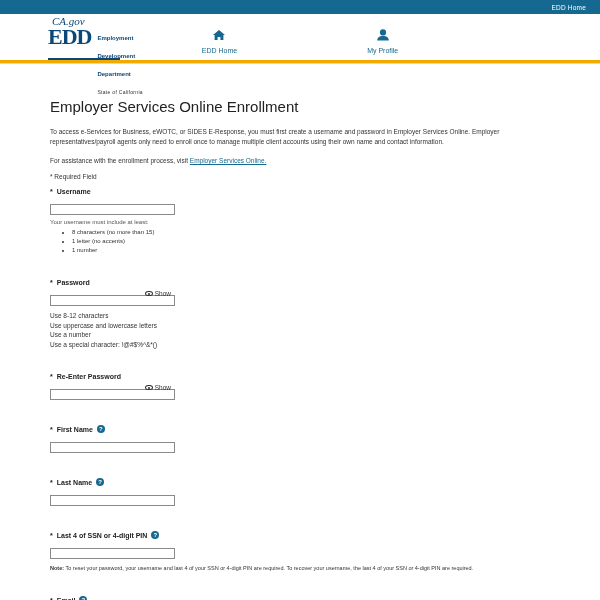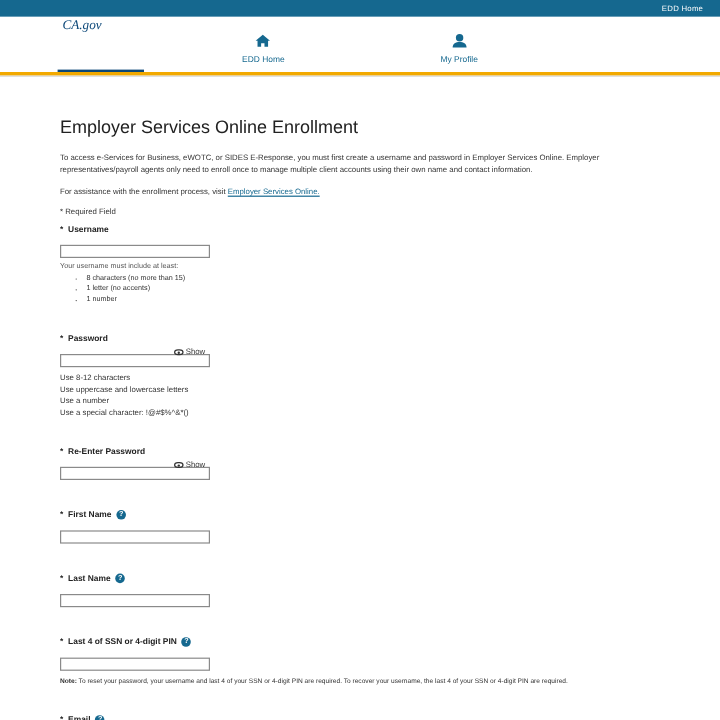--- a/index.html
+++ b/index.html
@@ -253,20 +253,29 @@
 
 <div class="topbar">
   <a class="topbar-link" href="#">EDD Home</a>
 </div>
 
 <div class="header">
   <div class="ca-gov">
     <span>CA.gov</span>
   </div>
 
+  <div class="edd-logo">
+    <span class="edd-mark">EDD</span>
+    <span class="edd-text">
+      <span class="l1">Employment</span><br>
+      <span class="l2">Development</span><br>
+      <span class="l2">Department</span><br>
+      <span class="l3">State of California</span>
+    </span>
+  </div>
   <div class="edd-rule"></div>
 
   <div class="nav-items">
     <a class="nav-item" href="#">
       <span class="nav-icon">
         <svg width="14" height="12" viewBox="0 0 14 12">
             <path d="M7 1L1 6h1.6v5h3V8h2.8v3h3V6H13z" fill="#15688f"></path>
           </svg>
       </span>
       <span class="nav-label">EDD Home</span>

